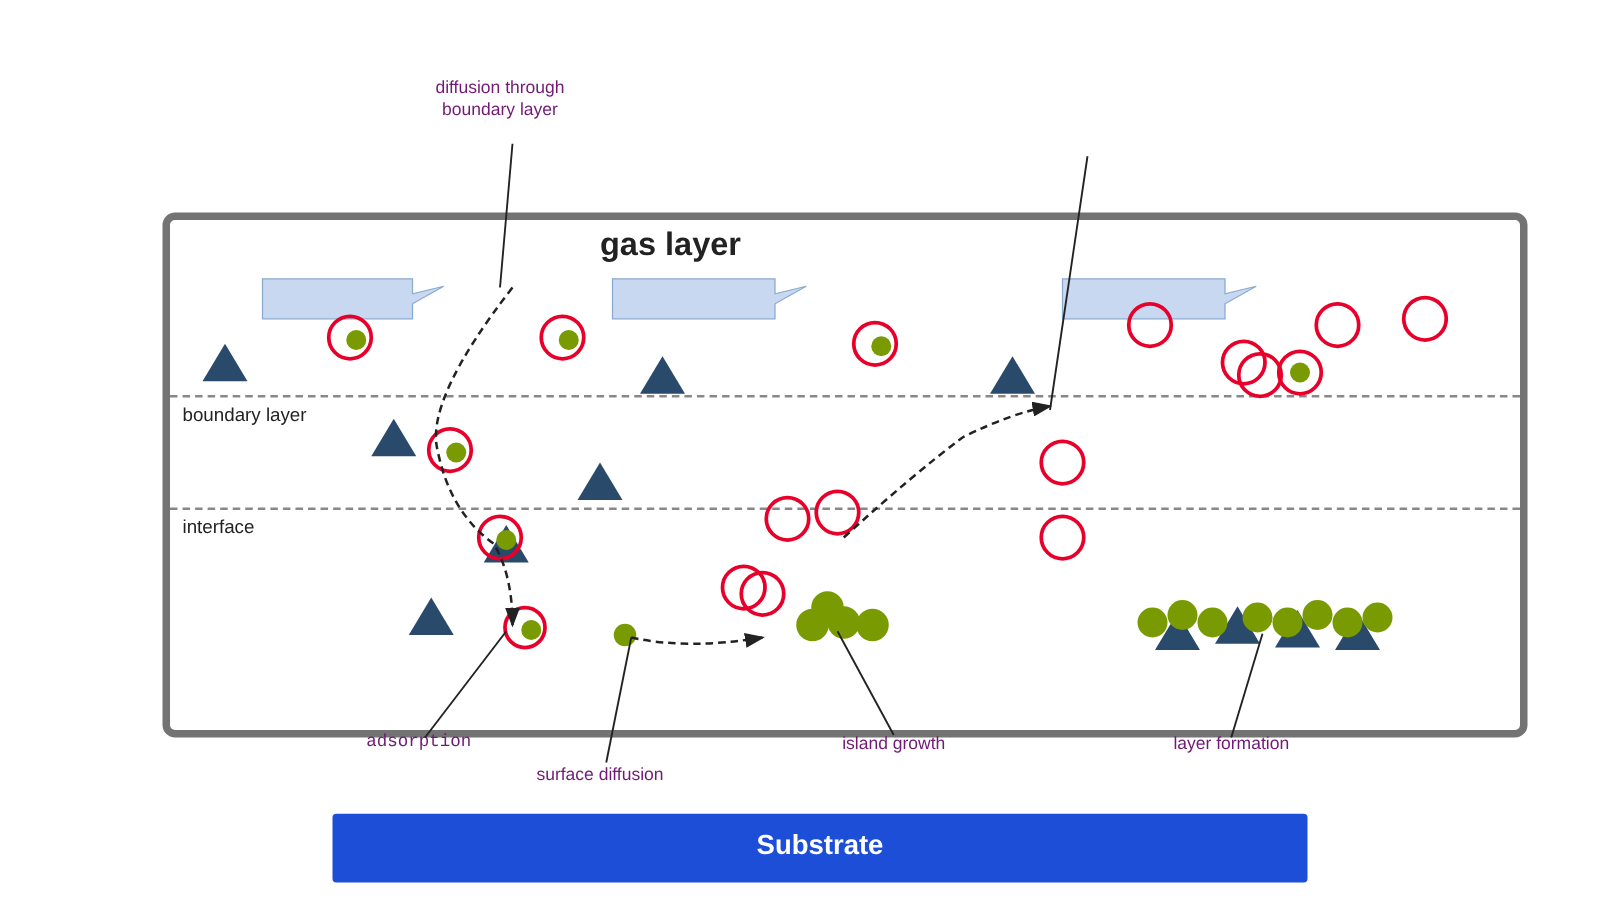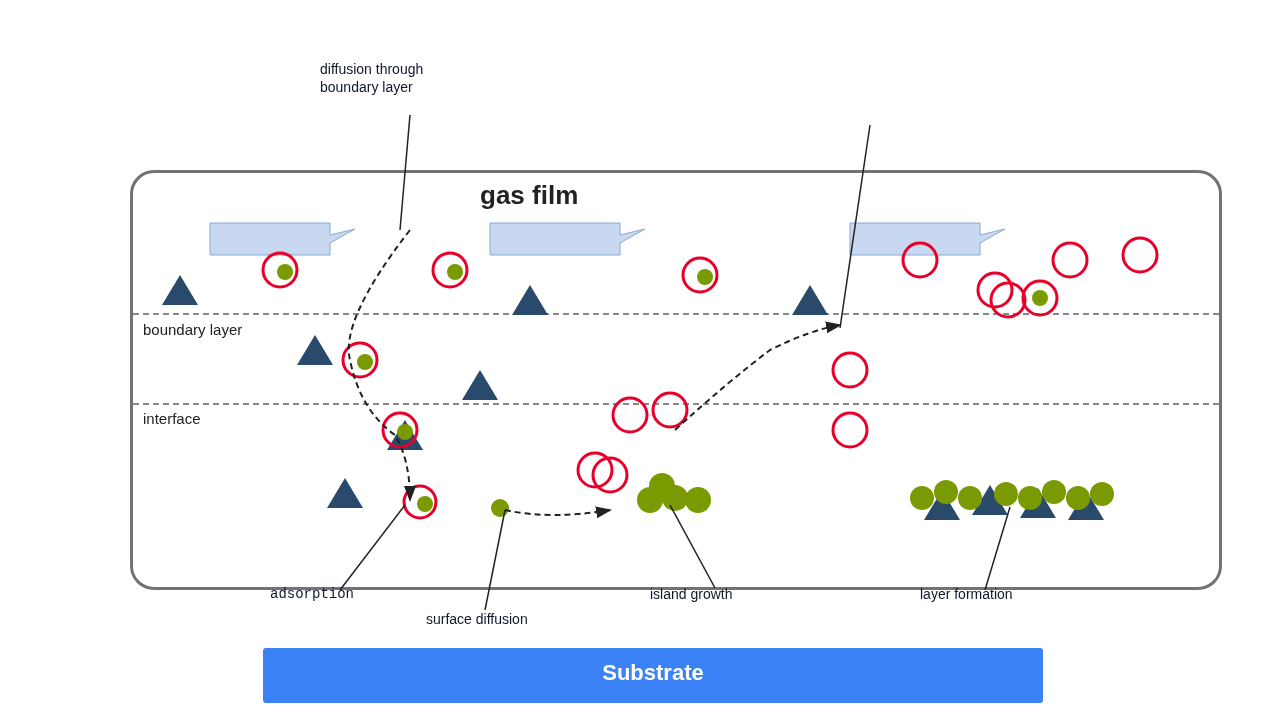--- a/index.html
+++ b/index.html
@@ -17,22 +17,22 @@
       top: 30px;
       width: 1180px;
       height: 650px;
     }
     .main-box {
       position: absolute;
       left: 80px;
       top: 140px;
       width: 1092px;
       height: 420px;
-      border: 3px solid #737373;
-      border-radius: 24px;
+      border: 6px solid #737373;
+      border-radius: 10px;
       background: #fff;
     }
     
     .dashed-line {
       position: absolute;
       left: 0;
       width: 100%;
       border-top: 2px dashed #888;
     }
     .dashed-line-top {
@@ -57,21 +57,21 @@
       color: #222;
       text-align: center;
     }
     
     .substrate-bar {
       position: absolute;
       left: 130px;
       top: 475px;
       width: 780px;
       height: 55px;
-      background: #3b82f6;
+      background: #1d4ed8;
       border-radius: 3px;
     }
     .substrate-label {
       position: absolute;
       left: 0;
       width: 100%;
       text-align: center;
       top: 12px;
       font-size: 22px;
       font-weight: bold;
@@ -83,21 +83,22 @@
       left: 430px;
       top: 150px;
       font-size: 26px;
       font-weight: bold;
       color: #222;
     }
     
     .annotation {
       position: absolute;
       font-size: 14px;
-      color: #0f172a;
+      color: #701a75;
+      text-align: center;
       line-height: 1.3;
     }
     
     .svg-overlay {
       position: absolute;
       left: 0;
       top: 0;
       width: 100%;
       height: 100%;
       pointer-events: none;
@@ -116,27 +117,27 @@
 
     <div class="label-boundary">boundary layer</div>
 
     <div class="label-interface">interface</div>
 
     <div class="substrate-bar">
       <div class="substrate-label">Substrate</div>
     </div>
   </div>
 
-  <div class="gas-flow-label">gas film</div>
+  <div class="gas-flow-label">gas layer</div>
 
   <div class="annotation" style="left:270px; top:30px; width:160px;">diffusion through
 boundary layer</div>
 
   <div class="annotation" style="left:220px; top:555px; width:130px;font-family:Liberation Mono, monospace;">adsorption</div>
-  <div class="annotation" style="left:376px; top:580px; width:140px;">surface diffusion</div>
+  <div class="annotation" style="left:360px; top:580px; width:140px;">surface diffusion</div>
   <div class="annotation" style="left:600px; top:555px; width:130px;">island growth</div>
   <div class="annotation" style="left:870px; top:555px; width:130px;">layer formation</div>
 
   <svg class="svg-overlay" viewBox="0 0 1180 650">
 
     <defs>
       <marker id="ah" markerWidth="8" markerHeight="6" refX="8" refY="3" orient="auto">
         <polygon points="0 0, 8 3, 0 6" fill="#b0c8e8"></polygon>
       </marker>
     </defs>

